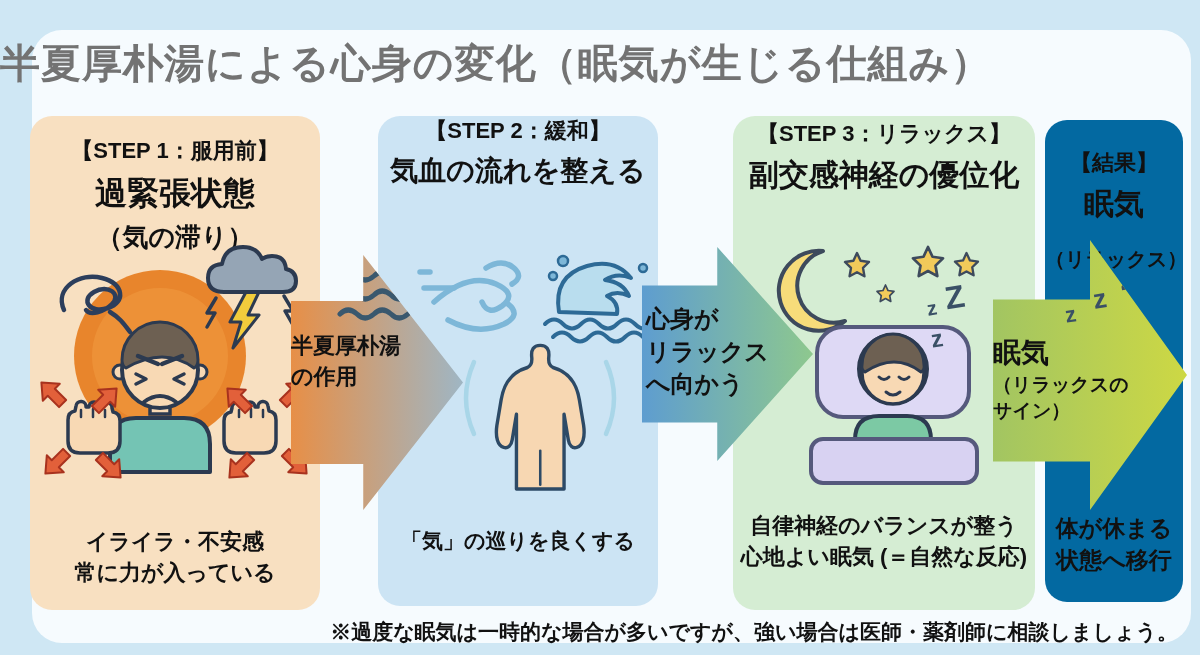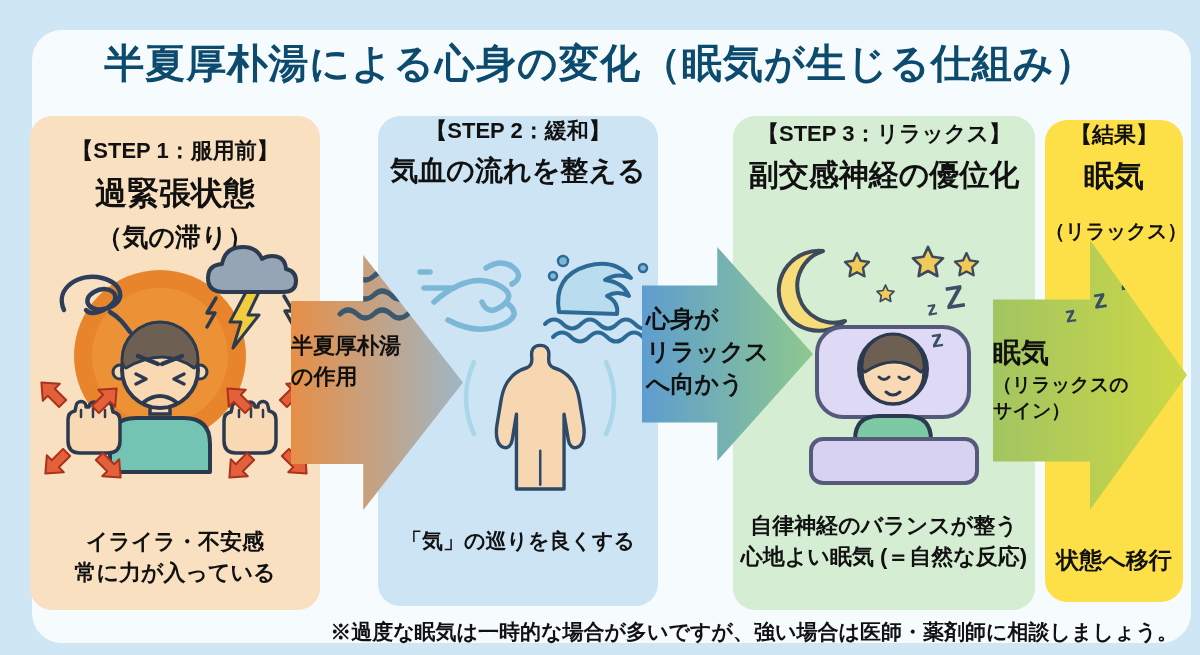--- a/index.html
+++ b/index.html
@@ -1,28 +1,28 @@
 <!DOCTYPE html>
 <html><head>
 <meta charset="utf-8">
 <style>
   *{margin:0;padding:0;box-sizing:border-box}
   html,body{width:1200px;height:655px}
   .stage{position:relative;width:1200px;height:655px;background:#cfe7f4;
          font-family:"Liberation Sans",sans-serif;color:#111;overflow:hidden}
   .card{position:absolute;left:32px;top:30px;width:1159px;height:613px;
         background:#f6fbfe;border-radius:30px}
-  .title{position:absolute;left:0;top:36px;width:100%;text-align:center;
-         font-size:40px;font-weight:800;letter-spacing:1px;color:#0c4a6e}
+  .title{position:absolute;left:0;top:36px;width:100%;
+         font-size:40px;font-weight:800;letter-spacing:1px;color:#737373}
   
   .panel{position:absolute;border-radius:22px;text-align:center;z-index:2}
   .p1{left:30px;top:116px;width:290px;height:494px;background:#f8e0c1;padding-top:20px}
   .p2{left:378px;top:116px;width:280px;height:490px;background:#cce4f4;}
   .p3{left:733px;top:116px;width:302px;height:494px;background:#d5edd3;padding-top:3px}
-  .p4{left:1045px;top:120px;width:138px;height:482px;background:#fde047;padding-top:0}
+  .p4{left:1045px;top:120px;width:138px;height:482px;background:#0369a1;padding-top:28px}
   .ptag{font-size:22px;font-weight:700;white-space:nowrap}
   .phead{font-weight:800;margin-top:6px;white-space:nowrap}
   .p1 .phead{font-size:32px}
   .p2 .phead{font-size:28px}
   .p3 .phead{font-size:30px}
   .p4 .phead{font-size:30px}
   .psub{font-weight:800;margin-top:4px;white-space:nowrap}
   .p1 .psub{font-size:26px}
   .p4 .psub{font-size:20px;margin-top:21px}
   .illus{position:absolute;left:0;width:100%}
@@ -191,20 +191,21 @@
       <div>自律神経のバランスが整う</div>
       <div>心地よい眠気 (＝自然な反応)</div>
     </div>
   </section>
 
   <section class="panel p4">
     <div class="ptag">【結果】</div>
     <div class="phead">眠気</div>
     <div class="psub">（リラックス）</div>
     <div class="pfoot">
+      <div>体が休まる</div>
       <div>状態へ移行</div>
     </div>
   </section>
 
   <div class="arrow a1">
     <svg class="aicon" width="76" height="56" viewBox="0 0 76 56">
       <g fill="none" stroke="#3a586e" stroke-width="5" stroke-linecap="round">
         <path d="M3,8 q8,-8 17,0 q8,8 17,0 q8,-8 17,0 q8,8 17,0"></path>
         <path d="M3,27 q8,-8 17,0 q8,8 17,0 q8,-8 17,0 q8,8 17,0"></path>
         <path d="M3,46 q8,-8 17,0 q8,8 17,0 q8,-8 17,0 q8,8 17,0"></path>

